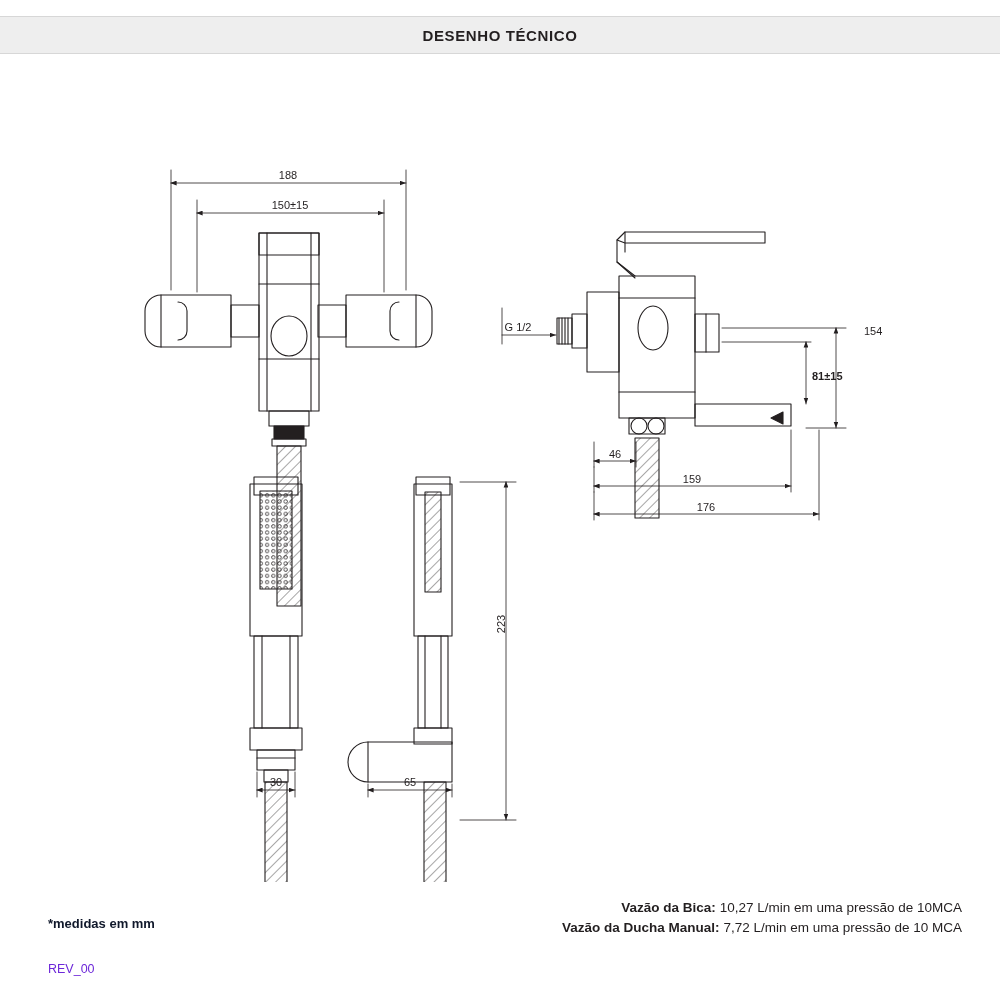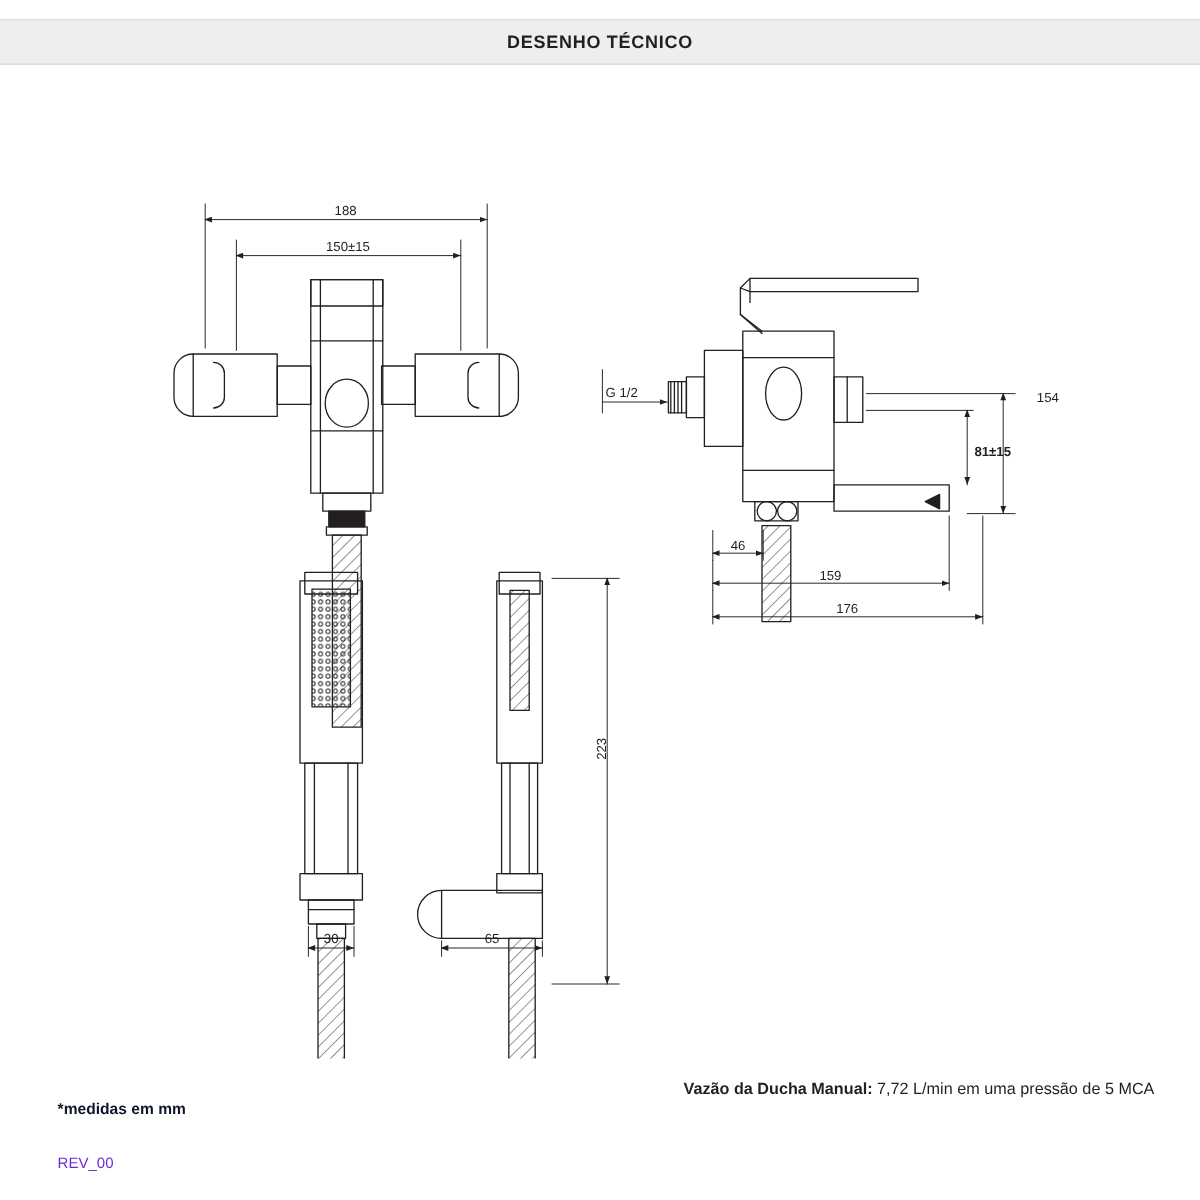--- a/index.html
+++ b/index.html
@@ -258,17 +258,20 @@
     <text x="260" y="734">30</text>
     <text x="394" y="734">65</text>
   </g>
 </svg>
 </div>
 
 <div class="note-left">*medidas em mm</div>
 
 <div class="flow-block">
   <div>
-    <span class="lbl">Vazão da Ducha Manual:</span><span> 7,72 L/min em uma pressão de 5 MCA</span>
+    <span class="lbl">Vazão da Bica:</span><span> 10,27 L/min em uma pressão de 10MCA</span>
+  </div>
+  <div>
+    <span class="lbl">Vazão da Ducha Manual:</span><span> 7,72 L/min em uma pressão de 10 MCA</span>
   </div>
 </div>
 
 <div class="rev">REV_00</div>
 
 </body></html>

